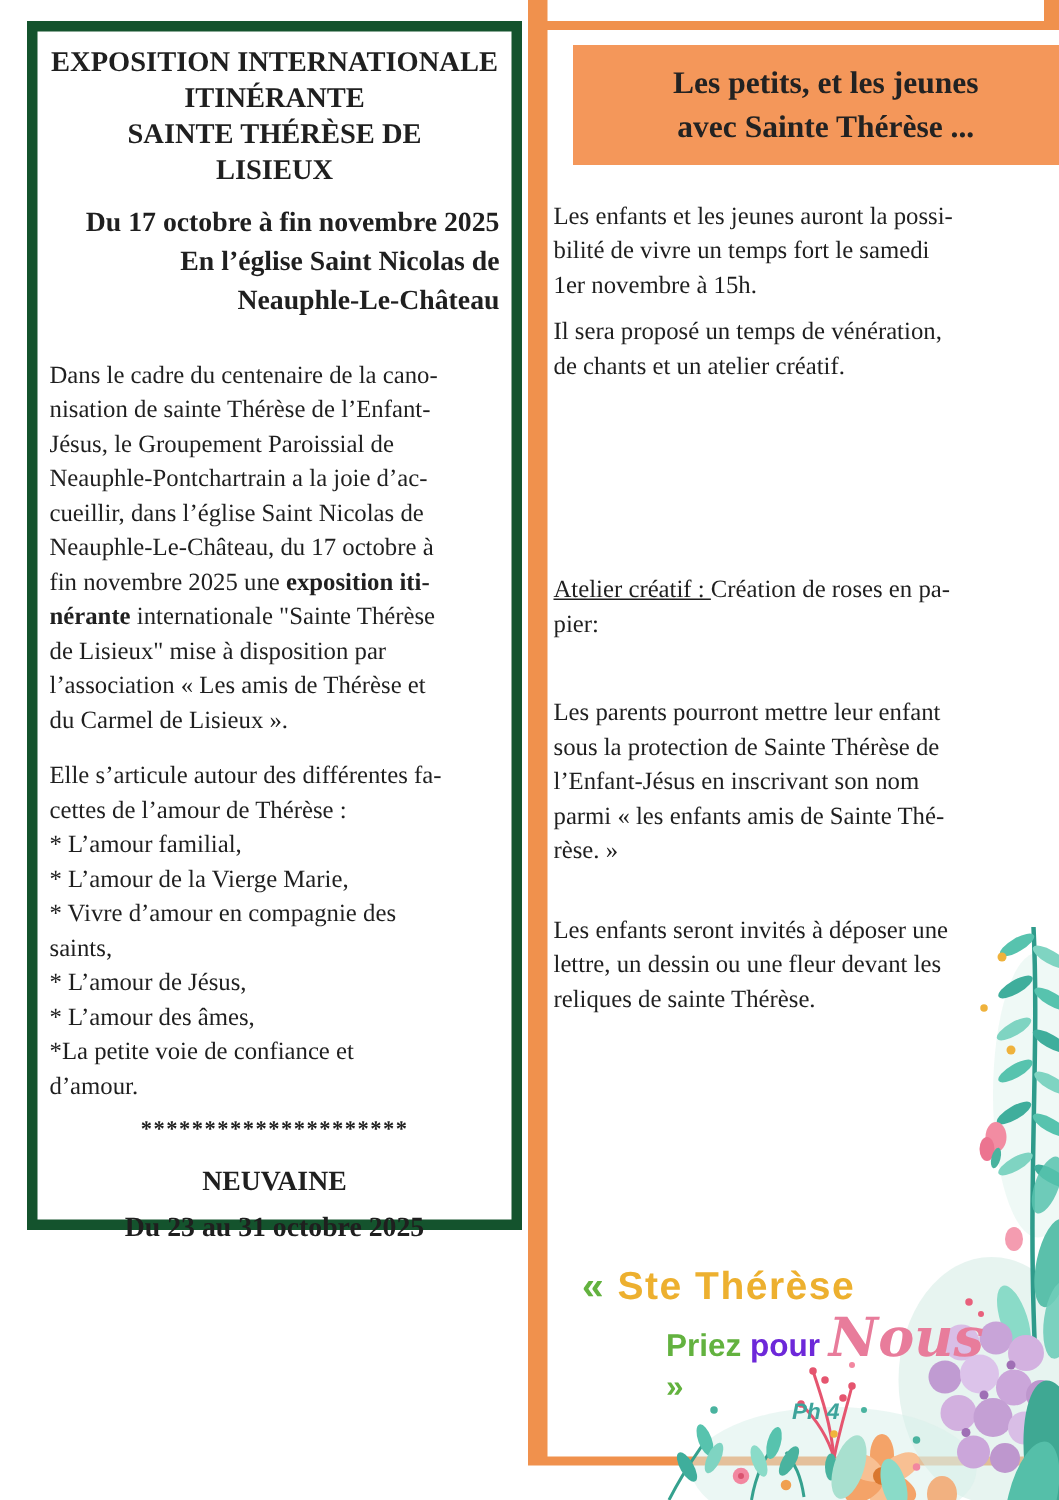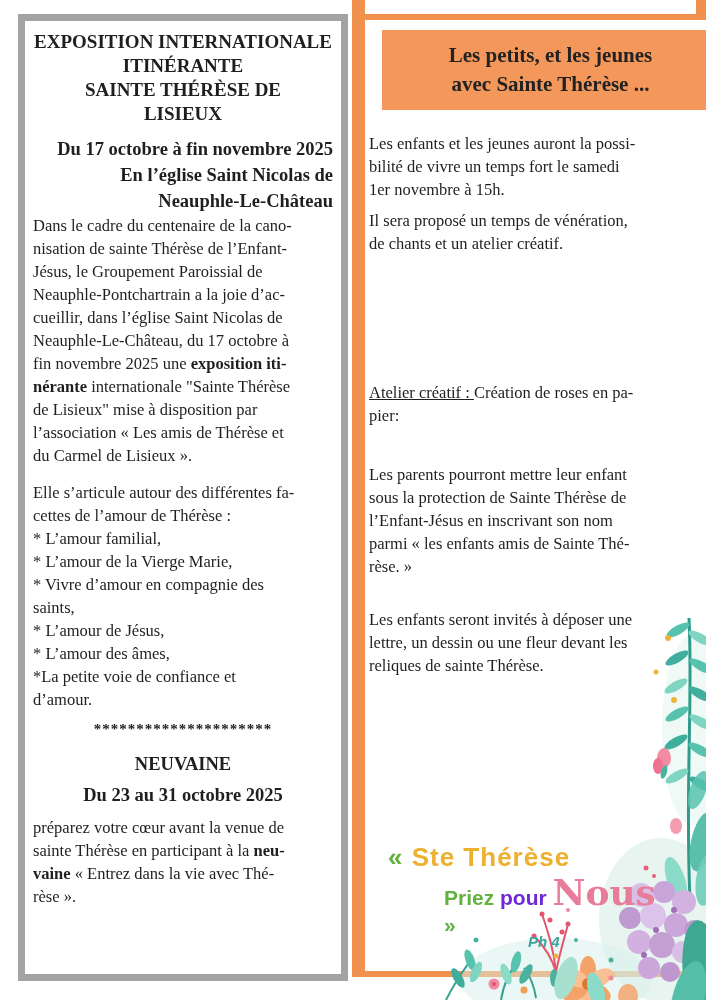--- a/index.html
+++ b/index.html
@@ -2,31 +2,31 @@
 <html lang="fr"><head>
 <meta charset="utf-8">
 <style>
   html,body{margin:0;padding:0;}
   body{
     width:706px;height:1000px;position:relative;background:#ffffff;
     font-family:"Liberation Serif","DejaVu Serif",serif;color:#1f1f1f;
     overflow:hidden;
   }
   .box{position:absolute;background:#fff;box-sizing:border-box;}
-  .left-box{left:18px;top:14px;width:330px;height:967px;border:7px solid #a3a3a3;padding:0 8px;}
+  .left-box{left:18px;top:14px;width:330px;height:806px;border:7px solid #14532d;padding:0 8px;}
   .right-box{left:352px;top:14px;width:388px;height:963px;border:6px solid #F0914D;border-left-width:13px;padding:0 6px 0 4px;}
   .spine-top{position:absolute;left:352px;top:0;width:13px;height:16px;background:#F0914D;}
   .edge-bar{position:absolute;left:696px;top:0;width:10px;height:1000px;background:#F0914D;}
   .para{white-space:pre-line;font-size:16.5px;line-height:23px;text-align:left;}
   .s-b{font-weight:700;}
   .s-bi{font-weight:700;font-style:italic;font-size:19px;letter-spacing:.4px;}
   .s-u{text-decoration:underline;}
   .lt-title{white-space:pre-line;font-weight:700;font-size:19px;line-height:24px;text-align:center;margin-top:9px;}
   .lt-sub{white-space:pre-line;font-weight:700;font-size:18.5px;line-height:26px;text-align:right;margin-top:10px;}
-  .lt-intro{}
+  .lt-intro{margin-top:24px;}
   .lt-facets{margin-top:14px;}
   .lt-sep{margin-top:10px;text-align:center;font-weight:700;font-size:15px;letter-spacing:1px;}
   .lt-neuv{margin-top:16px;text-align:center;font-weight:700;font-size:18.5px;}
   .lt-neuvdates{margin-top:10px;text-align:center;font-weight:700;font-size:18.5px;}
   .lt-p3{margin-top:10px;}
   .rt-header{
     margin:10px 9px 0 13px;background:#F4975A;
     font-weight:700;font-size:21px;line-height:29px;text-align:center;
     white-space:pre-line;padding:11px 2px;color:#222;
   }
@@ -36,21 +36,21 @@
   .rt-quote{margin-top:7px;}
   .rt-p5{margin-top:30px;}
   .rt-p6{margin-top:36px;}
   .prayer{position:absolute;left:23px;top:822px;width:280px;z-index:6;
     font-family:"Liberation Sans","DejaVu Sans",sans-serif;}
   .pr-line1{font-size:26px;font-weight:700;letter-spacing:1px;}
   .pr-open,.pr-close,.pr-priez{color:#63B23F;}
   .pr-name{color:#EDB02F;text-align:center;}
   .pr-line2{margin-left:56px;margin-top:-2px;font-size:21px;font-weight:700;}
   .pr-pour,.pr-nous{color:#6d28d9;}
-  .pr-nous{font-family:"DejaVu Serif",serif;font-size:36px;font-weight:700;color:#E87C9B;}
+  .pr-nous{font-family:"DejaVu Serif",serif;font-style:italic;font-size:36px;font-weight:700;color:#E87C9B;}
   .pr-line3{margin-left:140px;margin-top:-4px;font-size:15px;font-weight:700;font-style:italic;color:#3DA49B;}
   .flowers{position:absolute;left:406px;top:580px;width:300px;height:420px;z-index:5;pointer-events:none;}
 </style>
 </head>
 <body>
 
 <div class="spine-top"></div>
 <div class="edge-bar"></div>
 
 <div class="box left-box">
@@ -78,24 +78,20 @@
 * L’amour de la Vierge Marie,
 * Vivre d’amour en compagnie des
 saints,
 * L’amour de Jésus,
 * L’amour des âmes,
 *La petite voie de confiance et
 d’amour.</div>
   <div class="lt-sep">*********************</div>
   <div class="lt-neuv">NEUVAINE</div>
   <div class="lt-neuvdates">Du 23 au 31 octobre 2025</div>
-  <div class="para lt-p3"><span>préparez votre cœur avant la venue de
-sainte Thérèse en participant à la </span><span class="s-b">neu-
-vaine</span><span> « Entrez dans la vie avec Thé-
-rèse ».</span></div>
 </div>
 
 <div class="box right-box">
   <div class="rt-header">Les petits, et les jeunes
 avec Sainte Thérèse ...</div>
   <div class="para rt-p1">Les enfants et les jeunes auront la possi-
 bilité de vivre un temps fort le samedi
 1er novembre à 15h.</div>
   <div class="para rt-p2">Il sera proposé un temps de vénération,
 de chants et un atelier créatif.</div>

